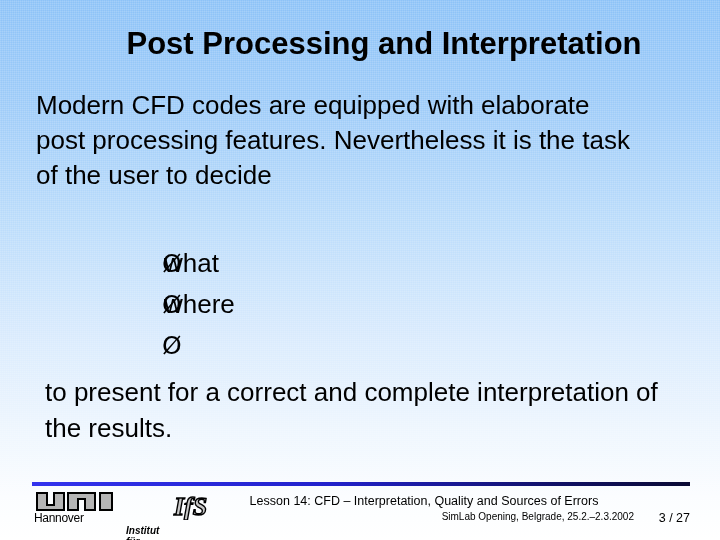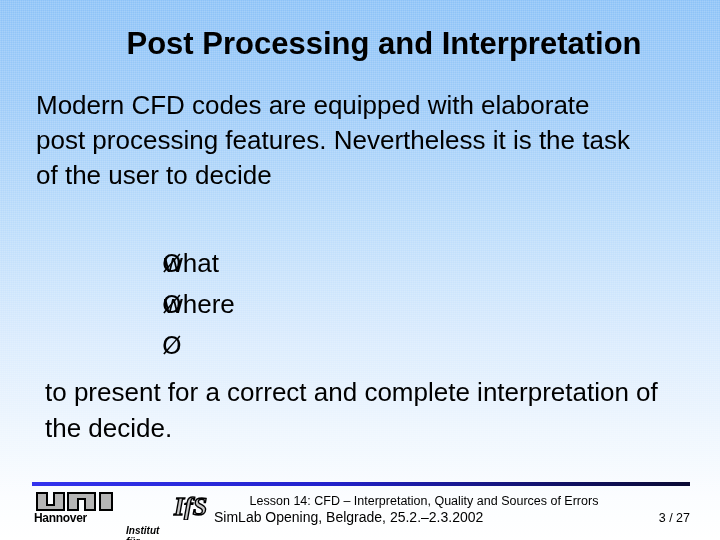--- a/index.html
+++ b/index.html
@@ -117,21 +117,21 @@
     width: 86px;
     height: 36px;
   }
   #uni-logo .marks { position: absolute; left: 0; top: 0; width: 86px; height: 19px; }
   #uni-logo .hannover {
     position: absolute;
     left: 0;
     top: 19px;
     width: 86px;
     font-size: 12px;
-    font-weight: bold;
+    font-weight: normal;
     color: #000000;
     letter-spacing: -0.3px;
     line-height: 15px;
   }
 
   
   #ifs-words {
     position: absolute;
     left: 94px;
     top: 19px;
@@ -162,23 +162,23 @@
     width: 420px;
     color: #000000;
   }
   #footer-line-1 {
     font-size: 12.5px;
     line-height: 16px;
     text-align: center;
     white-space: nowrap;
   }
   #footer-line-2 {
-    font-size: 14px;
+    font-size: 10px;
     line-height: 16px;
-    text-align: left;
+    text-align: right;
     white-space: nowrap;
   }
 
   #page-number {
     position: absolute;
     left: 588px;
     top: 20px;
     width: 70px;
     font-size: 12.5px;
     line-height: 16px;
@@ -209,21 +209,21 @@
       <span class="bullet-mark">Ø</span>
       <span class="bullet-text">where</span>
     </div>
 
     <div class="bullet-row">
       <span class="bullet-mark">Ø</span>
     </div>
 
   </div>
 
-  <div id="closing">to present for a correct and complete interpretation of the decide.</div>
+  <div id="closing">to present for a correct and complete interpretation of the results.</div>
 
   <div id="rule"></div>
 
   <div id="footer">
 
     <div id="uni-logo">
       <svg class="marks" viewBox="0 0 86 19" width="86" height="19">
 
         <path d="M3,1 L13,1 L13,13 L20,13 L20,1 L30,1 L30,18 L3,18 Z" fill="#B5B5B5" stroke="#000000" stroke-width="2"></path>
 

